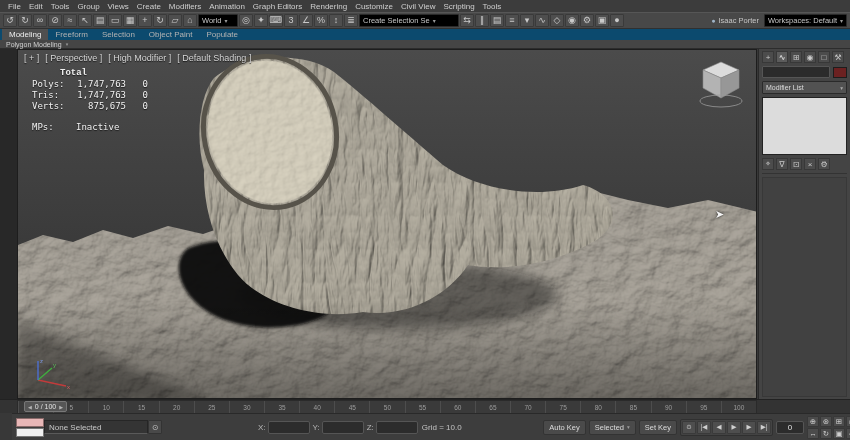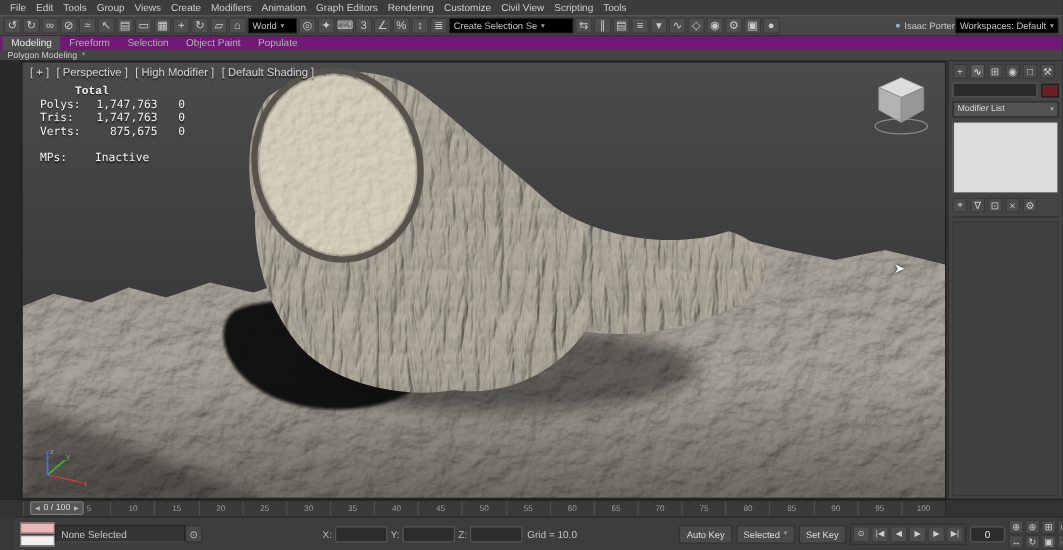--- a/index.html
+++ b/index.html
@@ -16,26 +16,26 @@
   .toolbar { position:absolute; left:0; top:12px; width:850px; height:17px; background:#484848;
              border-top:1px solid #565656; border-bottom:1px solid #303030;
              display:flex; align-items:center; padding:0 3px; gap:1px; }
   .tb-group { display:flex; gap:1px; flex-shrink:0; }
   .tb-icon { width:14px; height:13px; flex-shrink:0; display:flex; align-items:center; justify-content:center;
              font-size:9px; line-height:1; color:#c9c9c9; background:#4e4e4e; border:1px solid #3a3a3a; border-radius:1px; }
   .tb-dd { height:13px; flex-shrink:0; background:#000000; border:1px solid #2a2a2a; border-radius:1px;
            color:#c6c6c6; font-size:7.5px; display:flex; align-items:center; padding:0 3px; gap:3px;
            white-space:nowrap; overflow:hidden; }
   .tb-dd .caret { color:#9a9a9a; font-size:6px; }
-  .tb-right { margin-left:auto; display:flex; align-items:center; flex-shrink:0; }
+  .tb-right { margin-left:auto; display:flex; align-items:center; gap:5px; flex-shrink:0; }
   .user-chip { display:flex; align-items:center; gap:3px; font-size:7.5px; color:#c6c6c6; white-space:nowrap; }
   .user-chip .dot { font-size:7px; color:#9fb4c8; }
 
   
-  .ribbon-tabs { position:absolute; left:0; top:29px; width:850px; height:11px; background:#701a75;
+  .ribbon-tabs { position:absolute; left:0; top:29px; width:850px; height:11px; background:#0c4a6e;
                  display:flex; align-items:flex-end; padding-left:2px; }
   .rtab { font-size:8px; color:#b3b3b3; padding:0 7px; height:11px; line-height:11px; white-space:nowrap; }
   .rtab.active { background:#4f4f4f; color:#eee; }
   .panelbar { position:absolute; left:0; top:40px; width:850px; height:9px; background:#454545;
               border-bottom:1px solid #2c2c2c; display:flex; align-items:center; padding-left:6px; gap:4px;
               font-size:7px; color:#cfcfcf; }
   .panelbar .pb-caret { font-size:5px; color:#9a9a9a; }
 
   
   .left-strip { position:absolute; left:0; top:49px; width:17px; height:350px; background:#282828; }

